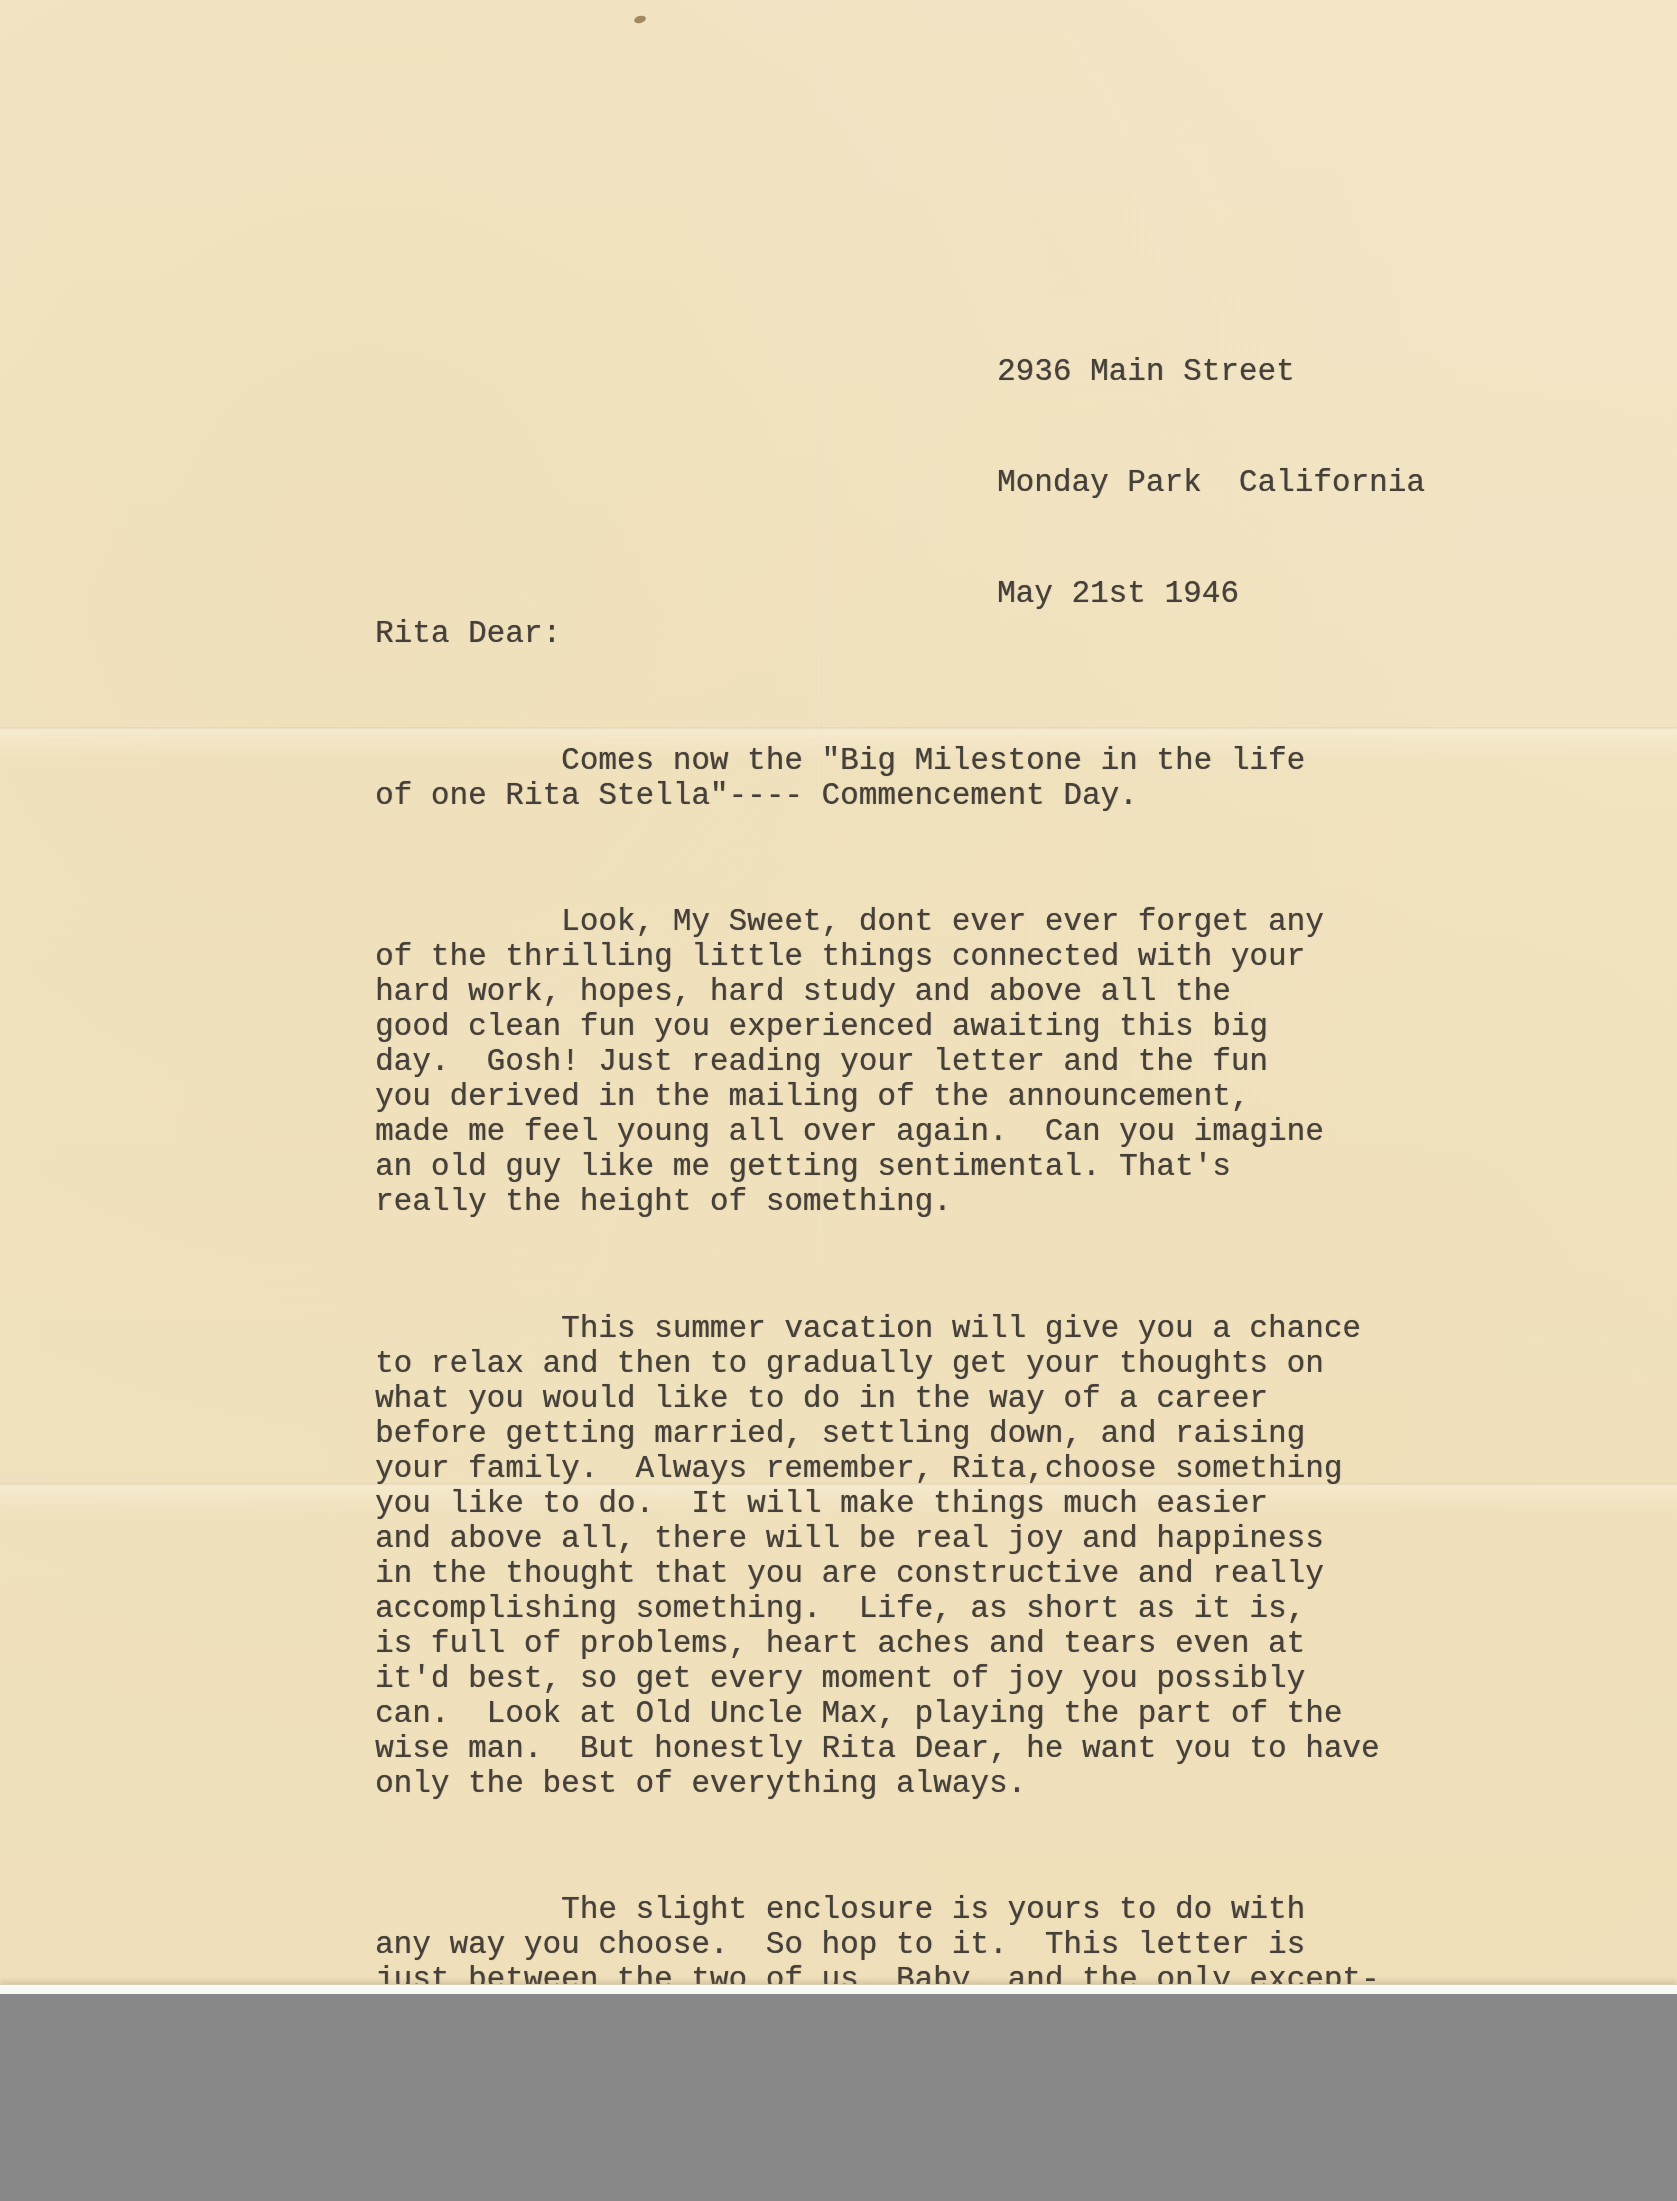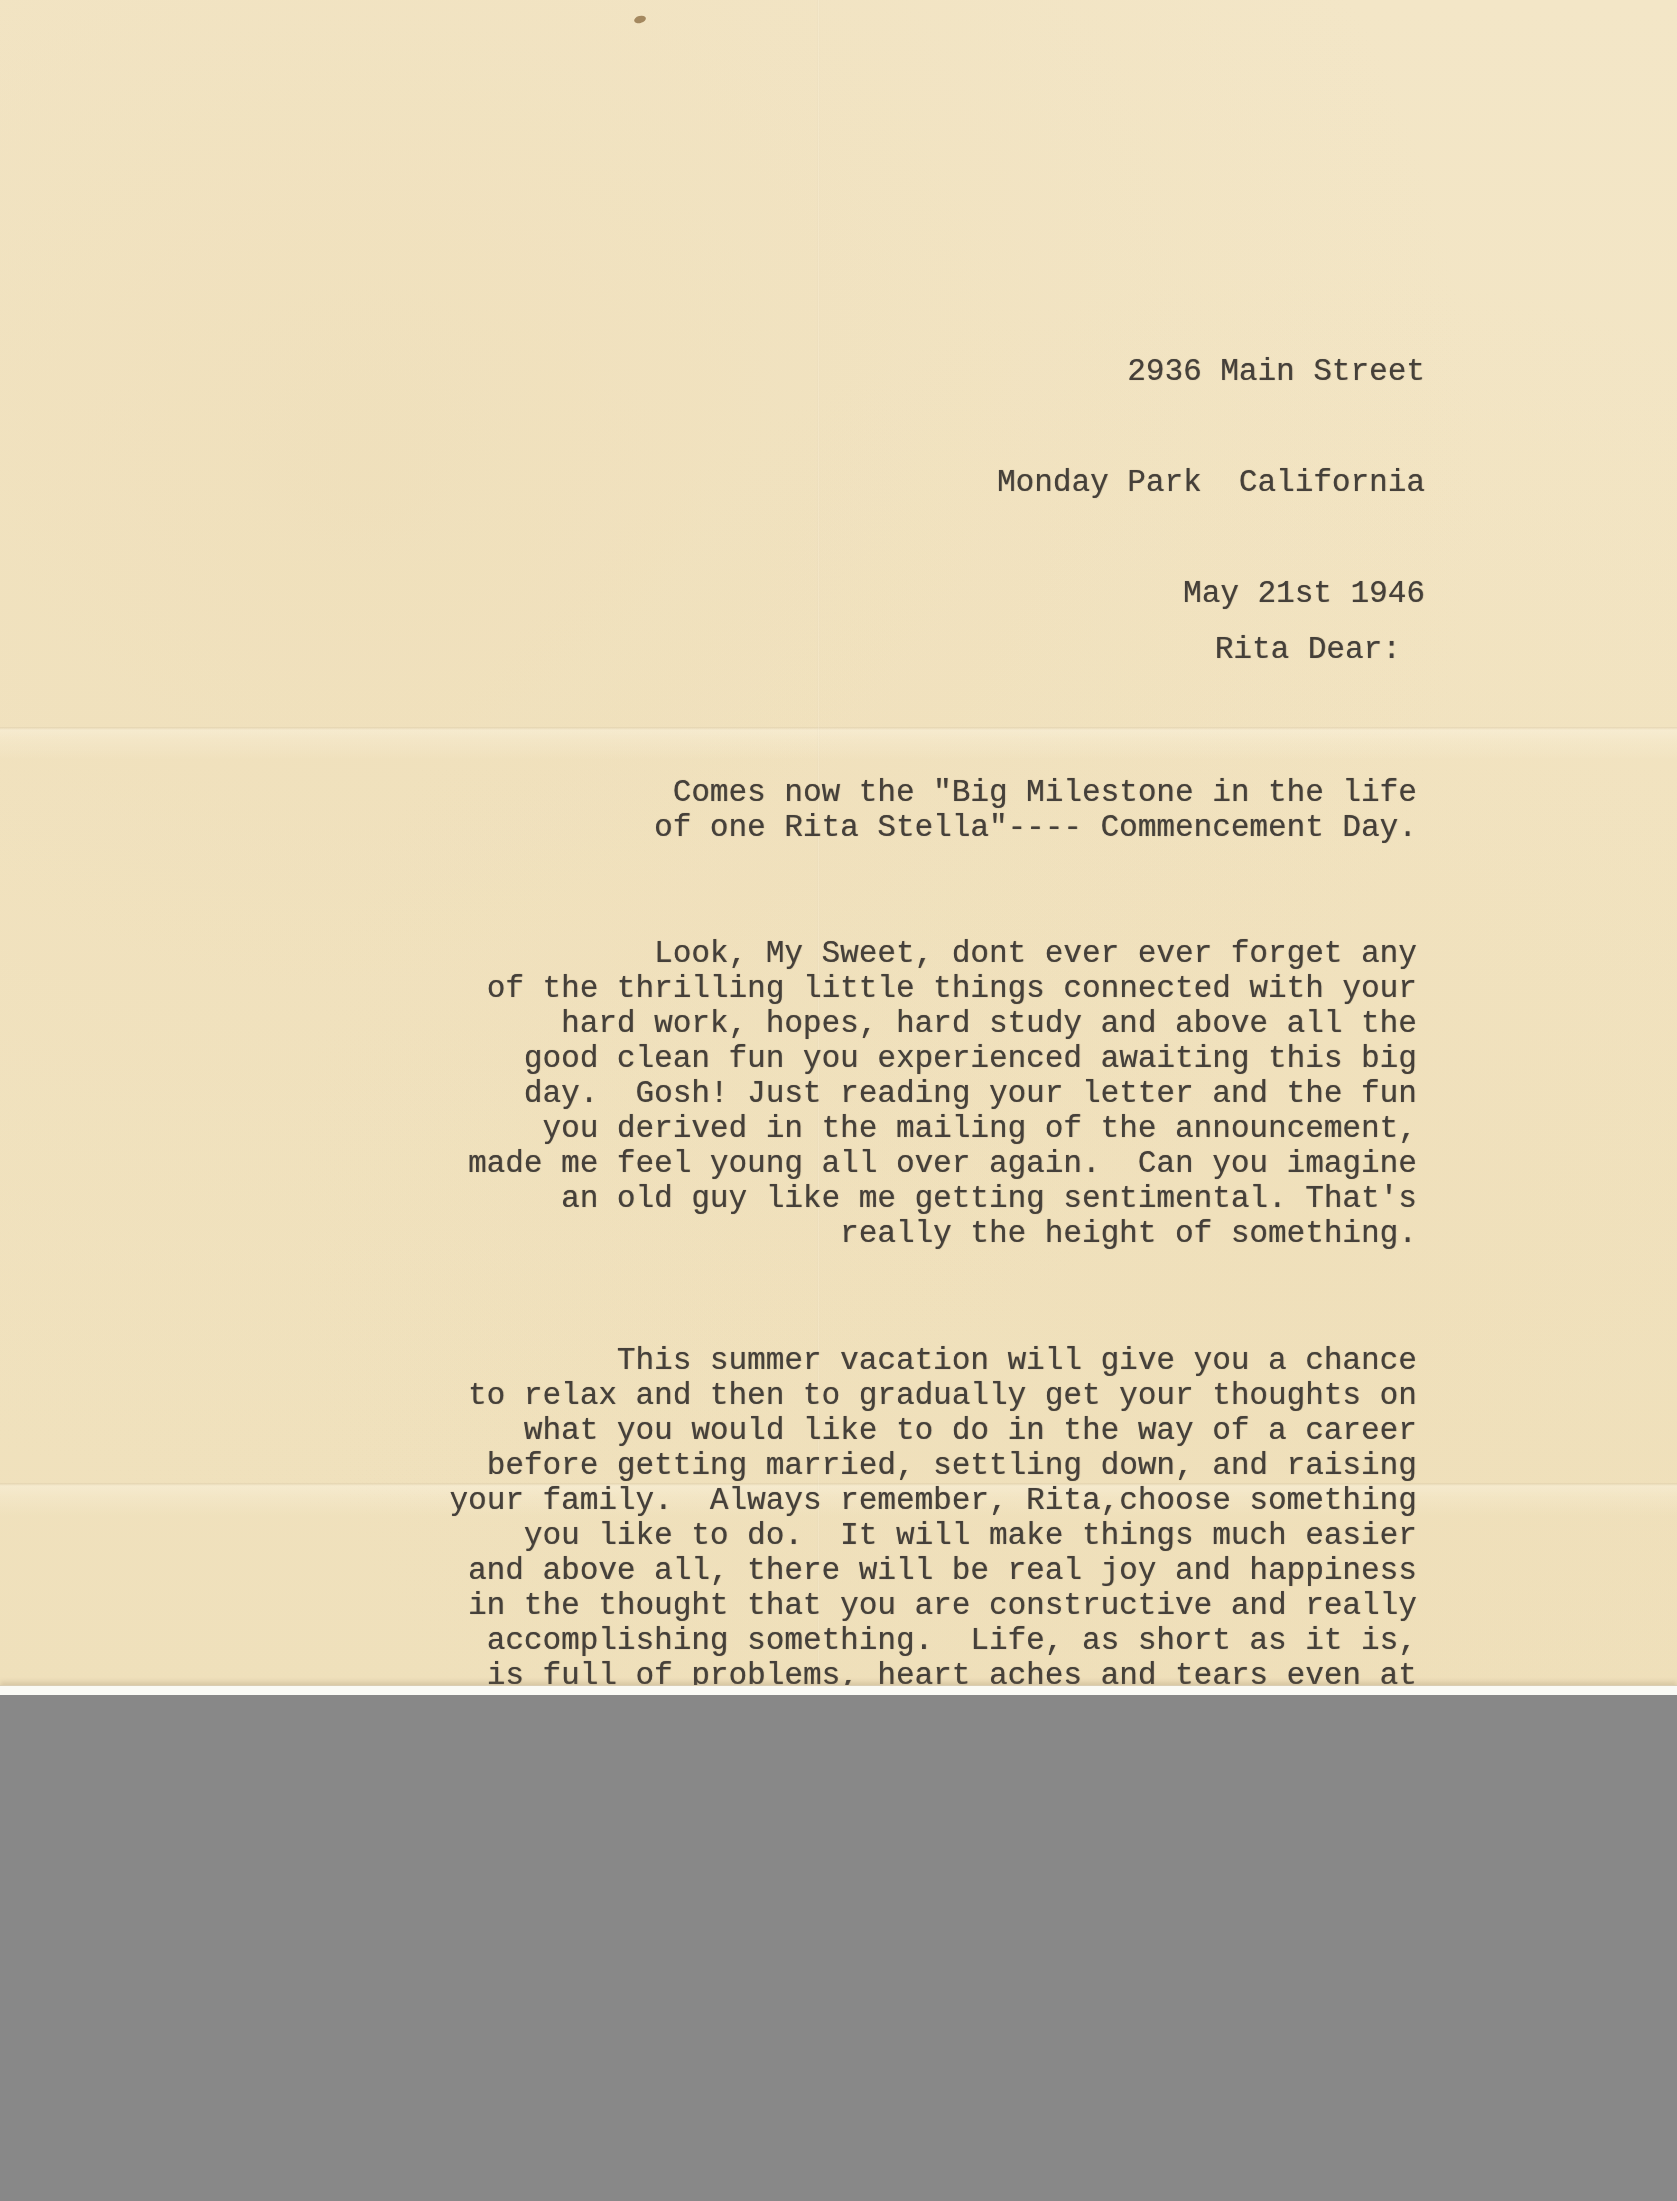--- a/index.html
+++ b/index.html
@@ -1,36 +1,35 @@
 <!DOCTYPE html>
 <html><head>
 <meta charset="utf-8">
 <style>
   html,body { margin:0; padding:0; background:#888; }
   .page {
-    position:relative; width:1677px; height:1695px; overflow:hidden;
+    position:relative; width:1677px; height:1994px; overflow:hidden;
     background:
       radial-gradient(ellipse at 22% 28%, rgba(236,218,178,0.45), rgba(236,218,178,0) 60%),
       radial-gradient(ellipse at 78% 72%, rgba(238,220,180,0.35), rgba(238,220,180,0) 55%),
       linear-gradient(180deg, #f3e6c7 0%, #f2e4c2 45%, #efe0bb 100%);
     font-family:"Liberation Mono","DejaVu Sans Mono",monospace;
     color:#45403a;
-    text-align:right;
   }
   .ink { text-shadow:0.4px 0.4px 0.8px rgba(70,62,48,0.65); }
   .address-block {
     position:absolute; left:997px; top:279px;
     font-size:31px; line-height:37px; white-space:pre;
   }
   .letter-body {
     position:absolute; left:375px; top:546px;
     font-size:31px; line-height:35px; white-space:pre;
   }
   .para { margin:21.5px 0 0 0; }
-  .salutation { margin:16px; }
+  .salutation { margin:0; }
   
   .crease-h {
     position:absolute; left:0; width:1677px; height:33px; pointer-events:none;
     background:linear-gradient(180deg,
       rgba(120,95,60,0.10) 0px, rgba(255,250,235,0.38) 2.9px,
       rgba(255,248,230,0.22) 13.7px, rgba(244,230,198,0) 33px);
   }
   .crease-h.one { top:727px; }
   .crease-h.two { top:1483px; }
   .crease-v {

